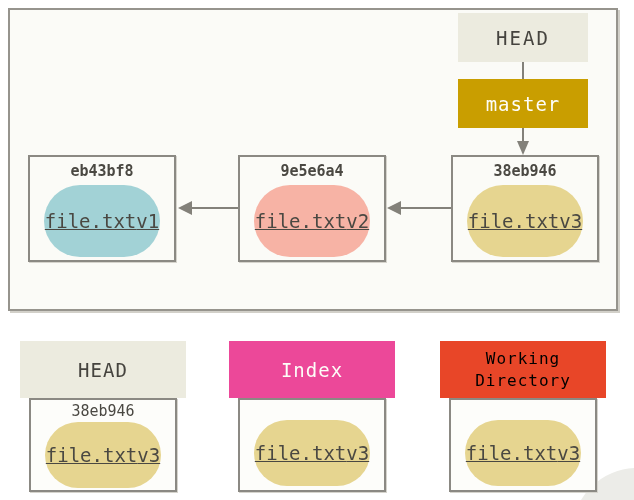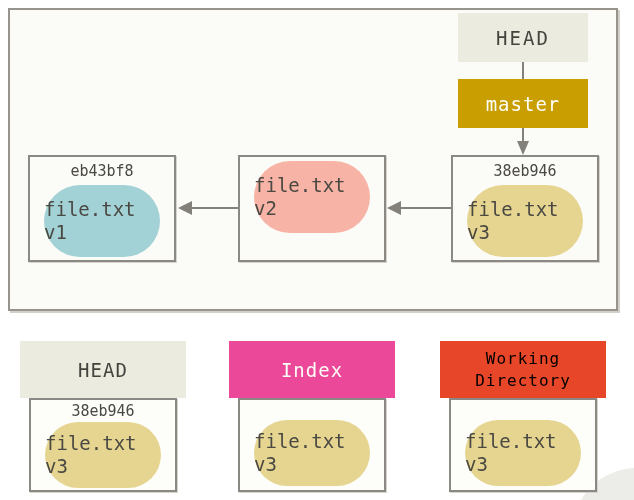--- a/index.html
+++ b/index.html
@@ -50,28 +50,29 @@
     text-align: center;
   }
   .commit-1 { left: 28px; }
   .commit-2 { left: 238px; }
   .commit-3 { left: 451px; }
   .commit-hash {
     display: block;
     padding-top: 4px;
     font-size: 15px;
     line-height: 20px;
+    font-weight: bold;
   }
   .blob {
     width: 116px; height: 72px;
     margin: 4px auto 0 auto;
     border-radius: 36px;
-    display: flex; flex-direction: column;
-    align-items: flex-start; justify-content: center;
-    font-size: 19px; line-height: 23px;
+    display: flex; 
+    align-items: center; justify-content: center;
+    font-size: 19px; line-height: 23px; text-decoration: underline;
   }
   .blob-blue { background: #a2d2d6; }
   .blob-pink { background: #f7b3a5; }
   .blob-tan  { background: #e6d590; }
 
   
   .wires { left: 0; top: 0; width: 634px; height: 500px; pointer-events: none; }
   .wires line    { stroke: #83817a; stroke-width: 2px; }
   .wires polygon { fill: #83817a; }
 
@@ -146,20 +147,21 @@
 
   <div class="abs commit-box commit-1">
     <span class="commit-hash">eb43bf8</span>
     <div class="blob blob-blue">
       <span>file.txt</span>
       <span>v1</span>
     </div>
   </div>
 
   <div class="abs commit-box commit-2">
+    <span class="commit-hash">9e5e6a4</span>
     <div class="blob blob-pink">
       <span>file.txt</span>
       <span>v2</span>
     </div>
   </div>
 
   <div class="abs commit-box commit-3">
     <span class="commit-hash">38eb946</span>
     <div class="blob blob-tan">
       <span>file.txt</span>

